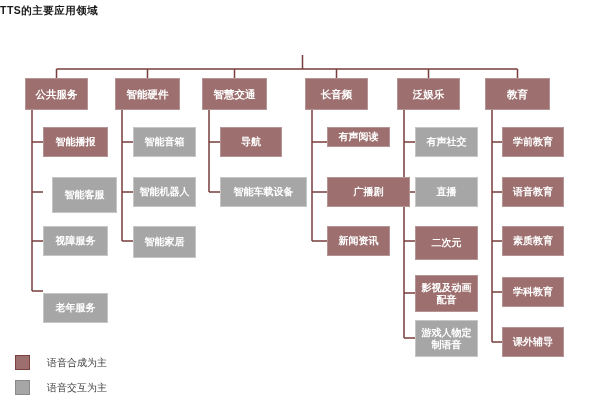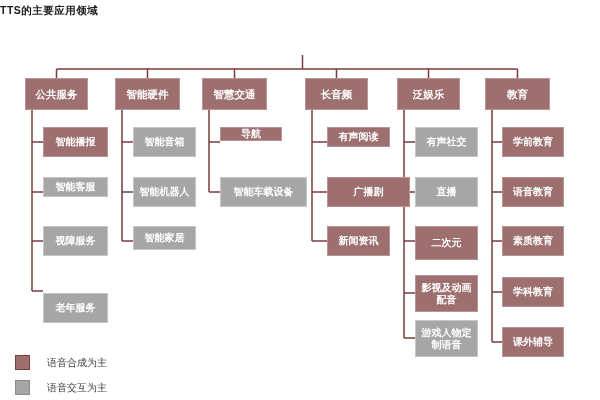--- a/index.html
+++ b/index.html
@@ -46,29 +46,29 @@
 
 
   <div class="node syn hdr" style="left:25px;top:78px;width:63px;height:32px">公共服务</div>
   <div class="node syn hdr" style="left:115px;top:78px;width:65px;height:32px">智能硬件</div>
   <div class="node syn hdr" style="left:202px;top:78px;width:65px;height:32px">智慧交通</div>
   <div class="node syn hdr" style="left:305px;top:78px;width:63px;height:32px">长音频</div>
   <div class="node syn hdr" style="left:397px;top:78px;width:63px;height:32px">泛娱乐</div>
   <div class="node syn hdr" style="left:485px;top:78px;width:65px;height:32px">教育</div>
 
   <div class="node syn" style="left:43px;top:127px;width:65px;height:30px">智能播报</div>
-  <div class="node int" style="left:43px;top:177px;width:65px;height:20px">智能客服</div>
+  <div class="node int" style="left:52px;top:177px;width:65px;height:36px">智能客服</div>
   <div class="node int" style="left:43px;top:226px;width:65px;height:30px">视障服务</div>
   <div class="node int" style="left:43px;top:293px;width:65px;height:30px">老年服务</div>
 
   <div class="node int" style="left:133px;top:127px;width:63px;height:30px">智能音箱</div>
   <div class="node int" style="left:133px;top:177px;width:63px;height:30px">智能机器人</div>
-  <div class="node int" style="left:133px;top:226px;width:63px;height:24px">智能家居</div>
+  <div class="node int" style="left:133px;top:226px;width:63px;height:32px">智能家居</div>
 
-  <div class="node syn" style="left:220px;top:127px;width:62px;height:14px">导航</div>
+  <div class="node syn" style="left:220px;top:127px;width:62px;height:30px">导航</div>
   <div class="node int" style="left:220px;top:177px;width:87px;height:30px">智能车载设备</div>
 
   <div class="node syn" style="left:327px;top:127px;width:63px;height:20px">有声阅读</div>
   <div class="node syn" style="left:327px;top:177px;width:83px;height:30px">广播剧</div>
   <div class="node syn" style="left:327px;top:226px;width:63px;height:30px">新闻资讯</div>
 
   <div class="node int" style="left:415px;top:127px;width:63px;height:30px">有声社交</div>
   <div class="node int" style="left:415px;top:177px;width:63px;height:30px">直播</div>
   <div class="node syn" style="left:415px;top:226px;width:63px;height:34px">二次元</div>
   <div class="node syn" style="left:415px;top:275px;width:63px;height:37px">影视及动画配音</div>

